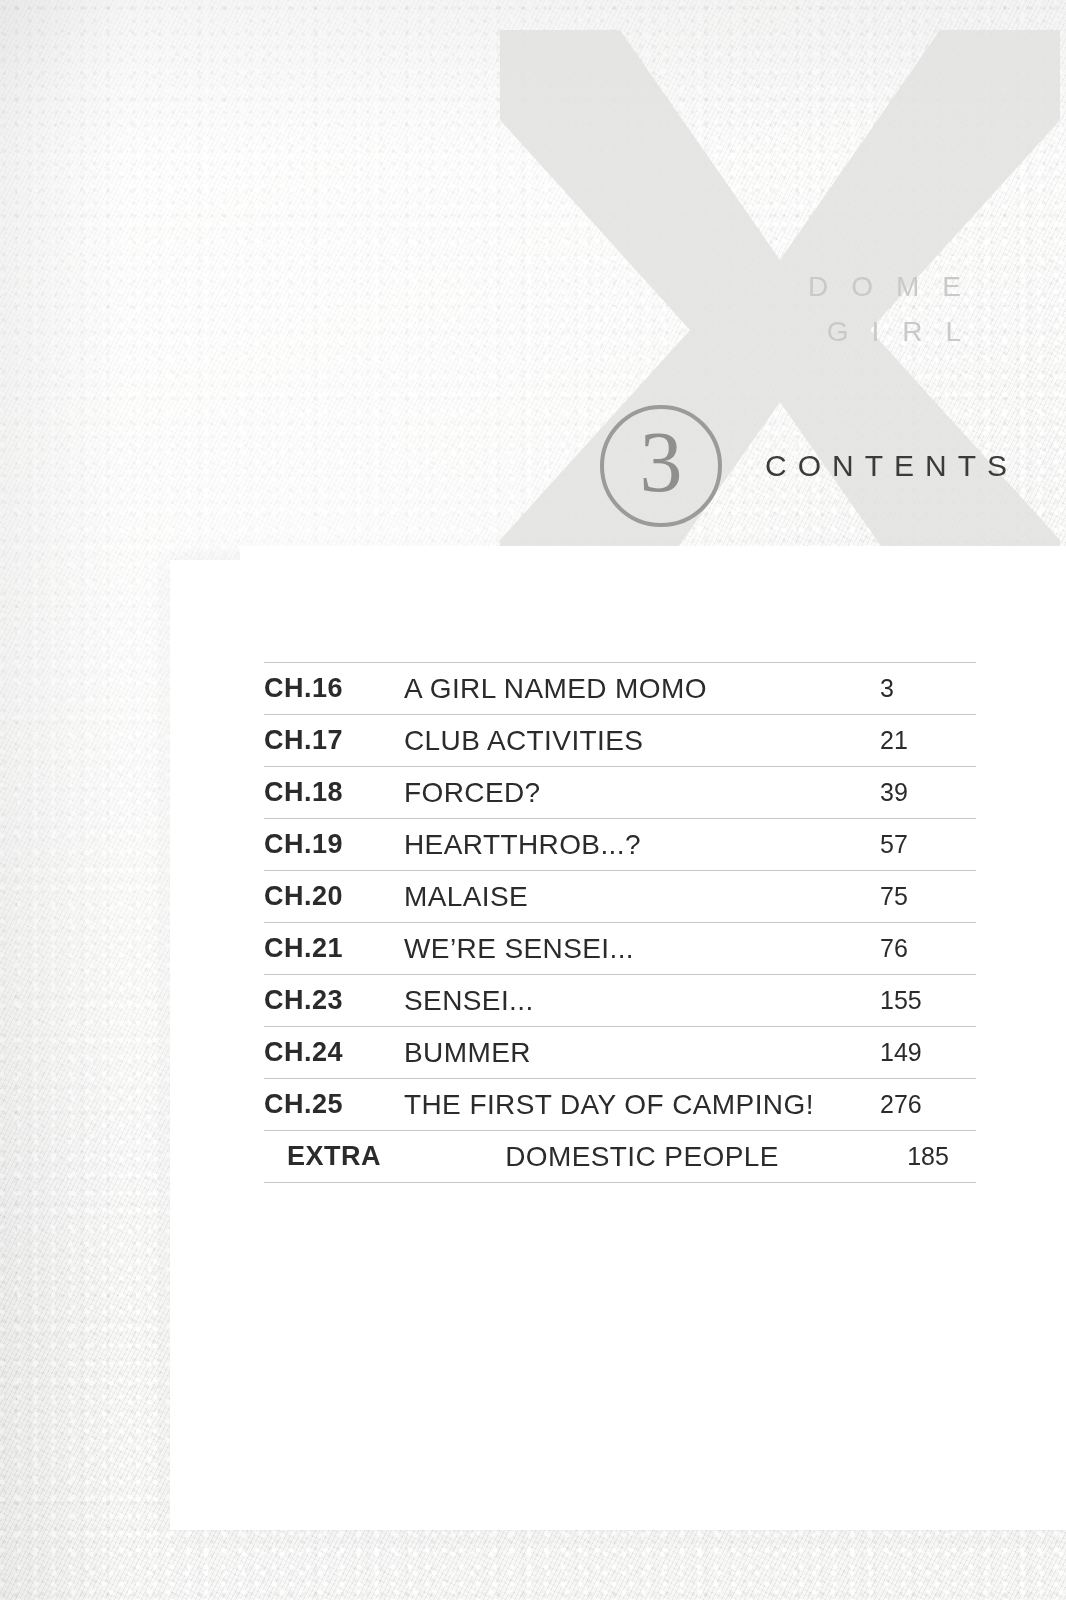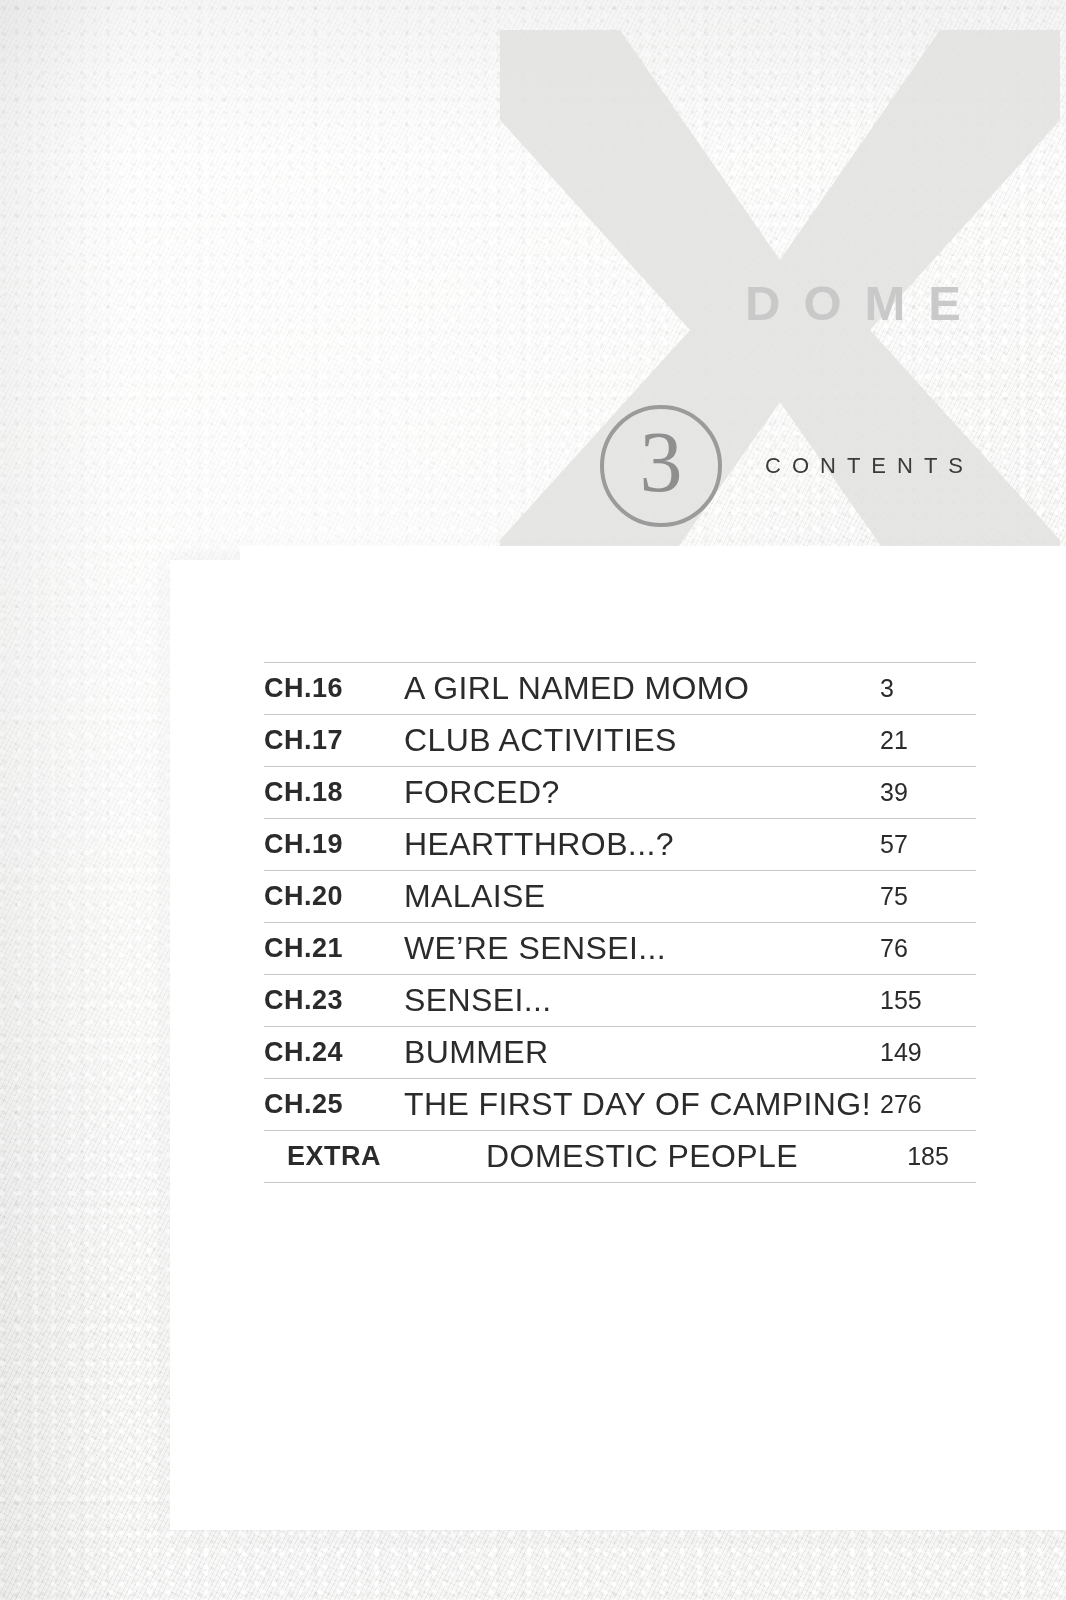--- a/index.html
+++ b/index.html
@@ -54,23 +54,23 @@
   
   #title-block {
     position: absolute;
     right: 82px;
     top: 264px;
     text-align: right;
     pointer-events: none;
   }
   .title-line {
     color: #c9c9c9;
-    font-size: 49px;
+    font-size: 28px;
     letter-spacing: 23px;
-    font-weight: 700;
+    font-weight: 400;
     line-height: 1.62;
     text-indent: 23px;
     font-family: "Liberation Sans", sans-serif;
   }
 
   
   #contents-head {
     position: absolute;
     left: 600px;
     top: 405px;
@@ -90,21 +90,21 @@
   }
   #volume-number {
     font-family: "Liberation Serif", serif;
     font-size: 86px;
     color: #8f8f8f;
     line-height: 1;
     font-weight: 400;
     transform: translateY(-4px);
   }
   #contents-label {
-    font-size: 22px;
+    font-size: 30px;
     letter-spacing: 11px;
     color: #3b3b3b;
     font-weight: 400;
     text-indent: 11px;
   }
 
   
   #toc-card {
     position: absolute;
     left: 170px;
@@ -146,21 +146,21 @@
     text-align: center;
   }
   .col-ch {
     width: 140px;
     font-weight: 700;
     font-size: 27px;
     letter-spacing: 0.5px;
     color: #1f1f1f;
   }
   .col-title {
-    font-size: 32px;
+    font-size: 28px;
     letter-spacing: 0.4px;
     color: #262626;
   }
   .col-page {
     width: 96px;
     text-align: left;
     font-size: 25px;
     color: #262626;
     padding-left: 6px;
   }
@@ -174,20 +174,21 @@
 <div id="watermark-x">
   <svg width="620" height="640" viewBox="0 0 620 640" xmlns="http://www.w3.org/2000/svg">
     <g fill="#e2e2e0" opacity="0.85">
       <polygon points="30,20 150,20 310,250 470,20 590,20 590,110 400,320 590,530 590,620 470,620 310,392 150,620 30,620 30,530 220,320 30,110"></polygon>
     </g>
   </svg>
 </div>
 
 <div id="title-block">
   <div class="title-line">DOME</div>
+  <div class="title-line">GIRL</div>
 </div>
 
 <div id="contents-head">
   <div id="volume-circle">
     <span id="volume-number">3</span>
   </div>
   <div id="contents-label">CONTENTS</div>
 </div>
 
 <div id="toc-card"></div>

